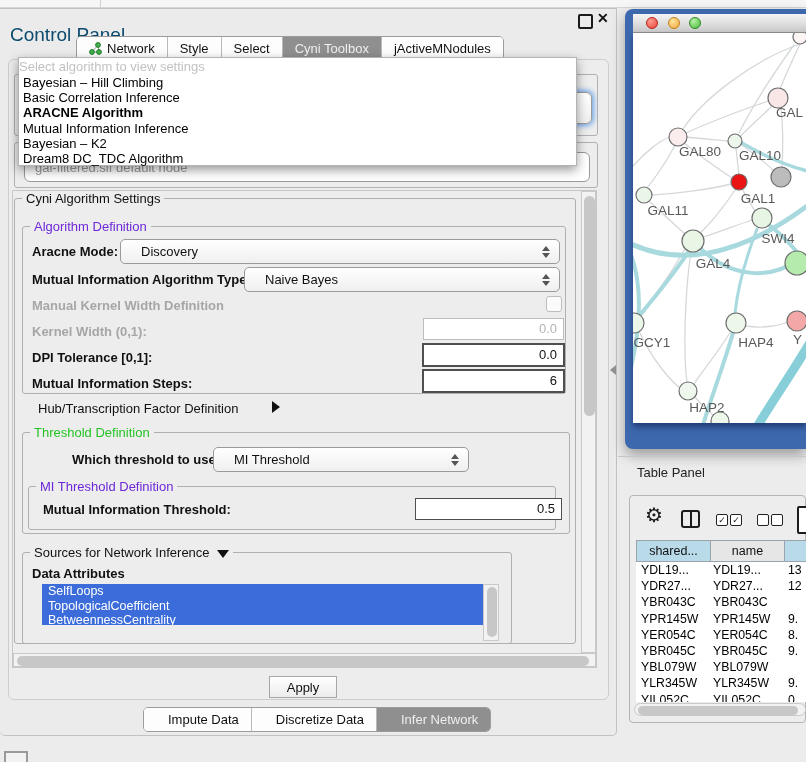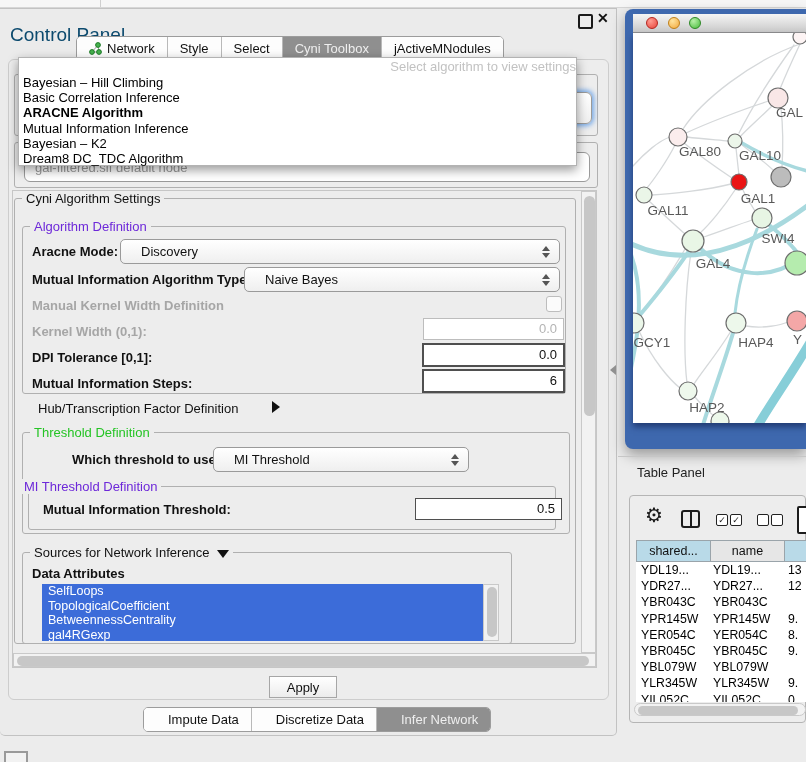--- a/index.html
+++ b/index.html
@@ -42,28 +42,28 @@
   .stepper{position:absolute;right:9px;top:50%;transform:translateY(-50%);display:flex;flex-direction:column;gap:2px;}
   .st-up{width:0;height:0;border-left:4px solid transparent;border-right:4px solid transparent;border-bottom:5px solid #555;}
   .st-dn{width:0;height:0;border-left:4px solid transparent;border-right:4px solid transparent;border-top:5px solid #555;}
   .field{position:absolute;height:20px;background:#fff;border:2px solid #4f4f4f;font-size:13px;color:#111;
          text-align:right;padding:0 6px;line-height:20px;box-sizing:content-box;}
   .field.dis{border:1px solid #bdbdbd;color:#b4b4b4;}
   .checkbox{position:absolute;width:14px;height:14px;border:1px solid #bdbdbd;border-radius:3px;background:#fbfbfb;}
   
   #dropdown{left:18px;top:57px;width:559px;height:109px;background:#fff;border:1px solid #b3b3b3;
             box-shadow:0 4px 10px rgba(0,0,0,.40);z-index:40;box-sizing:border-box;}
-  #dd-ph{height:17px;text-align:right;color:#c2c2c2;font-size:13px;line-height:17px;}
+  #dd-ph{height:17px;text-align:left;color:#c2c2c2;font-size:13px;line-height:17px;}
   .dd-item{height:15.2px;line-height:15.2px;font-size:13px;color:#000;padding-left:4px;white-space:nowrap;}
   .dd-item.sel{font-weight:bold;}
   
   .sb-track{position:absolute;background:#f2f2f2;border:1px solid #c9c9c9;box-sizing:border-box;}
   .sb-thumb{position:absolute;background:#c7c7c7;border-radius:6px;}
   
-  #attr-list{left:42px;top:584px;width:441px;height:57px;background:#3c6cd9;overflow:hidden;}
+  #attr-list{left:42px;top:584px;width:441px;height:41px;background:#3c6cd9;overflow:hidden;}
   .attr-item{height:14.6px;line-height:14.6px;font-size:12.5px;color:#fff;padding-left:6px;white-space:nowrap;}
   
   #apply{left:269px;top:676px;width:68px;height:22px;border:1px solid #a6a6a6;border-radius:0;
          background:linear-gradient(#ffffff,#ececec);font-size:13px;color:#111;text-align:center;line-height:22px;box-sizing:border-box;}
   
   #net-frame{left:625px;top:9px;width:181px;height:440px;background:#3e68ae;border-radius:8px 0 0 8px;
              box-shadow:0 6px 14px rgba(0,0,0,.35);}
   #net-titlebar{left:633px;top:14px;width:173px;height:19px;background:linear-gradient(#f5f5f5,#c9c9c9);
                 border-bottom:1px solid #8e8e8e;box-sizing:border-box;}
   .light{position:absolute;width:12px;height:12px;border-radius:50%;top:17px;box-sizing:border-box;}
@@ -187,21 +187,21 @@
   <div class="blabel" style="left:72px;top:452px;">Which threshold to use:</div>
   <div class="combo" style="left:213px;top:447px;width:256px;">
     <span>MI Threshold</span>
     <span class="stepper">
         <span class="st-up"></span>
         <span class="st-dn"></span>
       </span>
   </div>
 
   <div class="gbox" style="left:28px;top:486px;width:528px;height:44px;"></div>
-  <div class="gtitle t-blue" style="left:20px;top:479px;text-align:center;">MI Threshold Definition</div>
+  <div class="gtitle t-blue" style="left:36px;top:479px;text-align:center;">MI Threshold Definition</div>
   <div class="blabel" style="left:43px;top:502px;">Mutual Information Threshold:</div>
   <div class="field" style="left:415px;top:498px;width:133px;border-width:1.5px;">0.5</div>
 
   <div class="gbox" style="left:22px;top:552px;width:490px;height:92px;"></div>
   <div class="gtitle t-black" style="left:30px;top:545px;">
     <span>Sources for Network Inference</span>
     <span style="display:inline-block;width:0;height:0;border-left:6px solid transparent;border-right:6px solid transparent;border-top:8px solid #111;margin-left:4px;vertical-align:middle;"></span>
   </div>
   <div class="blabel" style="left:32px;top:566px;">Data Attributes</div>
   <div class="abs" id="attr-list">

